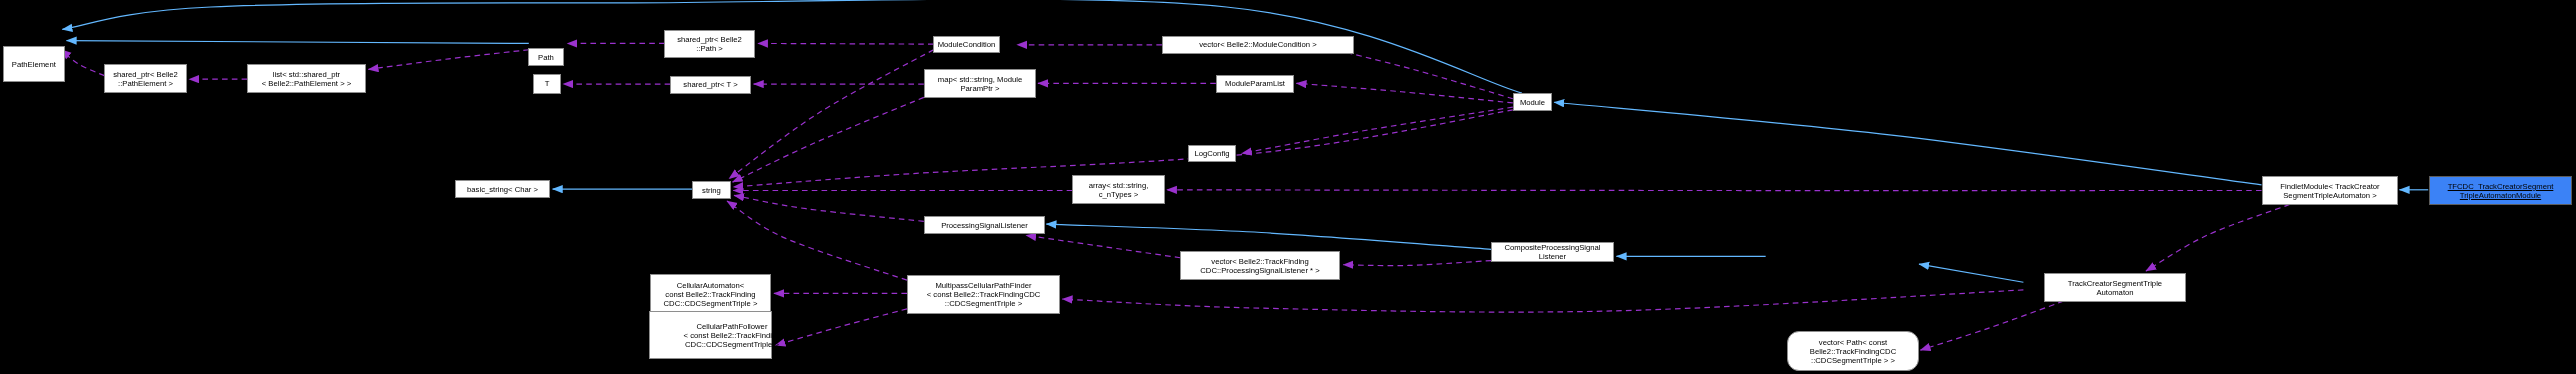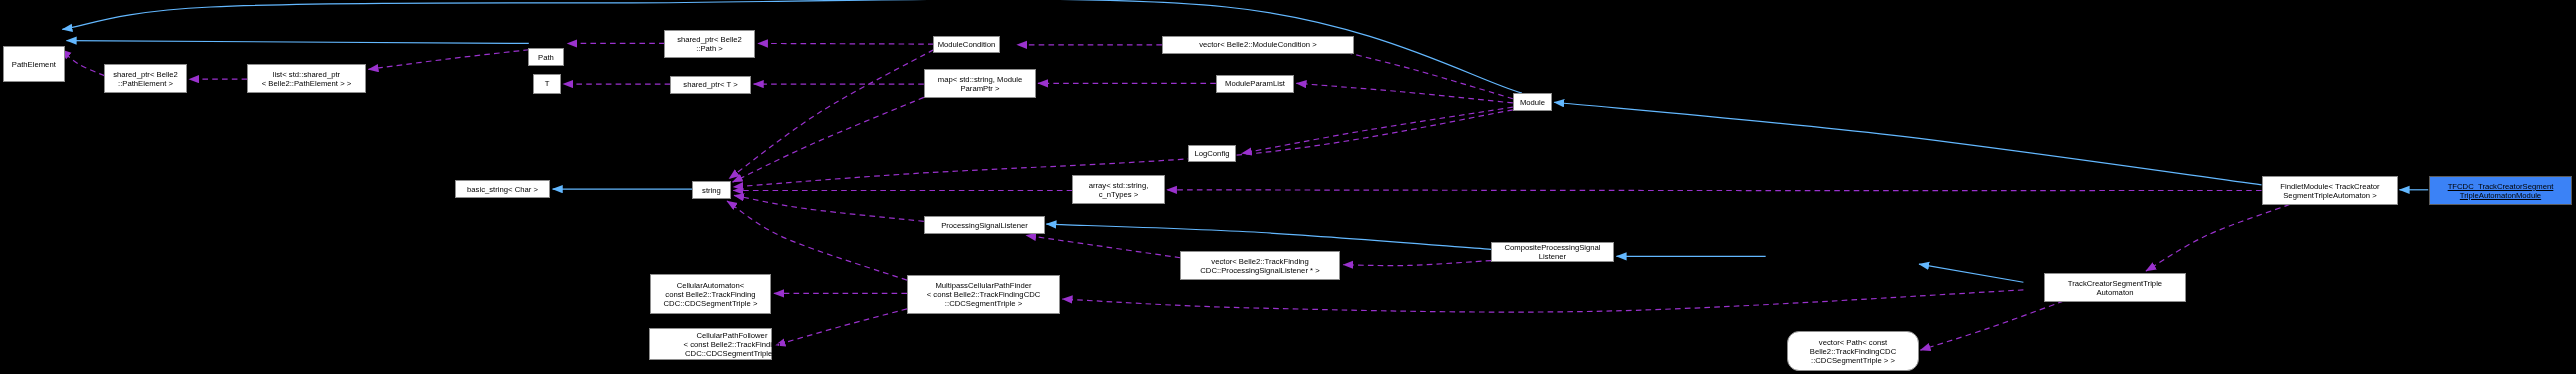--- a/index.html
+++ b/index.html
@@ -88,21 +88,21 @@
       <div class="node" style="left: 692px; top: 181px; width: 39px; height: 18px;">string</div>
       <div class="node" style="left: 924px; top: 216px; width: 121px; height: 18px;">ProcessingSignalListener</div>
       <div class="node" style="left: 1180px; top: 251px; width: 160px; height: 29px;">vector&lt; Belle2::TrackFinding
 CDC::ProcessingSignalListener * &gt;</div>
       <div class="node" style="left: 1491px; top: 242px; width: 123px; height: 20px;">CompositeProcessingSignal
 Listener</div>
       <div class="node" style="left: 1513px; top: 93px; width: 39px; height: 18px;">Module</div>
       <div class="node" style="left: 650px; top: 274px; width: 121px; height: 40px;">CellularAutomaton&lt;
 const Belle2::TrackFinding
 CDC::CDCSegmentTriple &gt;</div>
-      <div class="node" style="left: 649px; top: 328px; width: 123px; height: 32px; padding-left: 43px;">CellularPathFollower
+      <div class="node" style="left: 649px; top: 311px; width: 123px; height: 48px; padding-left: 43px;">CellularPathFollower
 &lt; const Belle2::TrackFinding
 CDC::CDCSegmentTriple &gt;</div>
       <div class="node" style="left: 907px; top: 275px; width: 153px; height: 39px;">MultipassCellularPathFinder
 &lt; const Belle2::TrackFindingCDC
 ::CDCSegmentTriple &gt;</div>
       <div class="node" style="left: 2024px; top: 273px; width: 142px; height: 29px; margin-left: 20px;">TrackCreatorSegmentTriple
 Automaton</div>
       <div class="node" style="left: 1787px; top: 331px; width: 132px; height: 40px; border-radius: 12px;">vector&lt; Path&lt; const
 Belle2::TrackFindingCDC
 ::CDCSegmentTriple &gt; &gt;</div>

